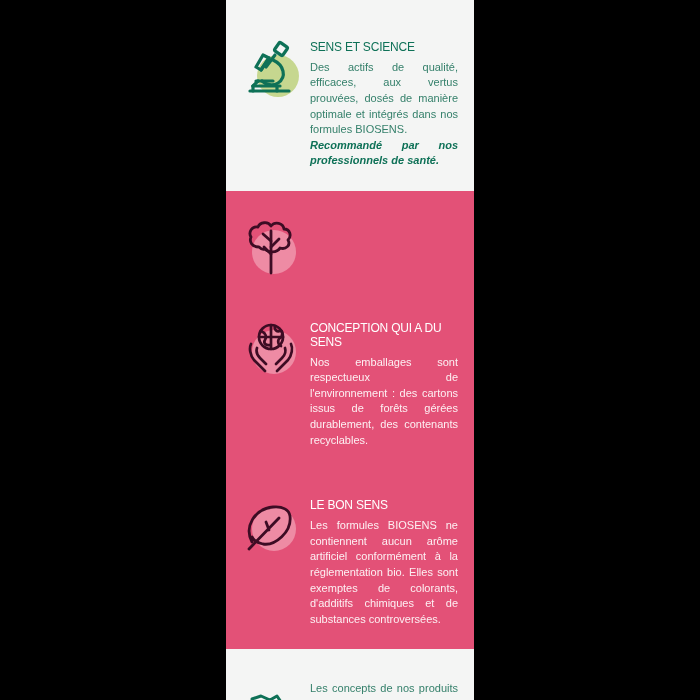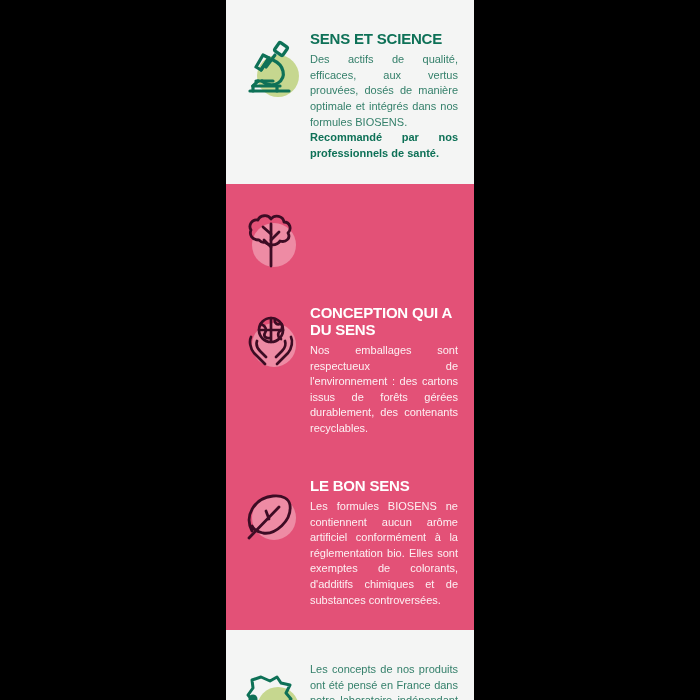--- a/index.html
+++ b/index.html
@@ -38,32 +38,34 @@
   .blob {
     position:absolute;
     border-radius:50%;
   }
   .blob.green { background:#C6D78F; width:42px; height:42px; right:4px; bottom:3px; }
   .blob.rose  { background:#EE8BA4; width:44px; height:44px; left:13px; bottom:7px; }
 
   .text-cell { flex:1; padding-right:6px; }
 
   .feat-title {
-    font-weight:bold;
-    font-size:15px;
+    font-weight:normal;
+    font-size:12px;
     letter-spacing:-0.2px;
     line-height:1.15;
     margin-bottom:5px;
+    margin-top:11px;
   }
   .feat-body {
     font-size:11px;
     line-height:1.42;
     text-align:justify;
   }
   .feat-body .em {
+    font-style:italic;
     font-weight:bold;
     display:block;
   }
 
   
   .theme-green .feat-title { color:#0E7157; }
   .theme-green .feat-body  { color:#35806B; }
   .theme-green .feat-body .em { color:#0E7157; }
 
   

